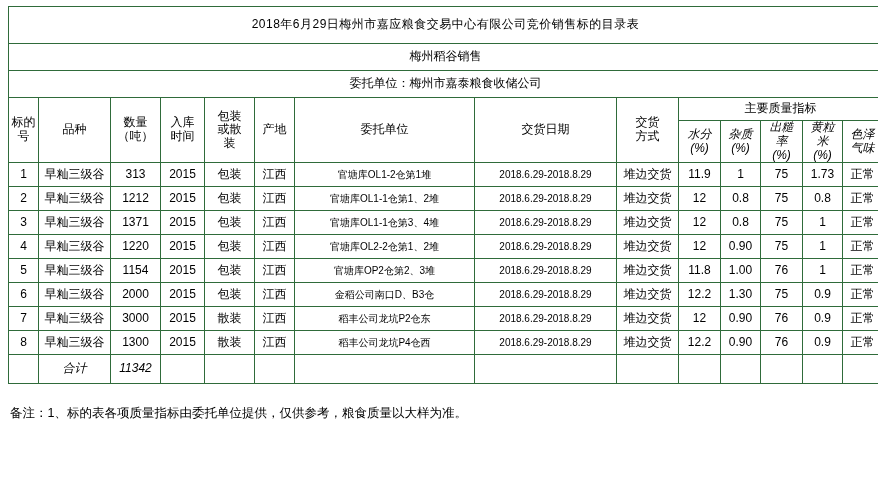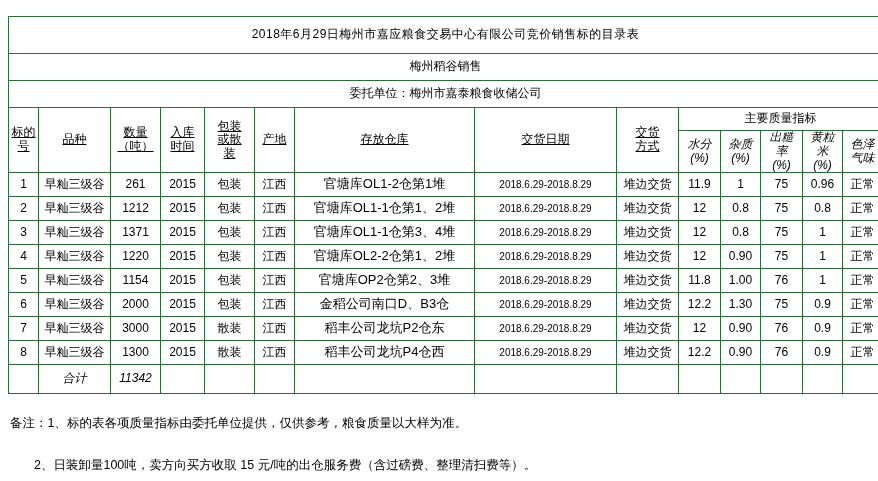--- a/index.html
+++ b/index.html
@@ -11,21 +11,21 @@
     height: 481px;
     background: #ffffff;
     font-family: "Liberation Sans", sans-serif;
     color: #000000;
     overflow: hidden;
   }
   .page {
     width: 878px;
     height: 481px;
     box-sizing: border-box;
-    padding: 16px 8px 0 8px;
+    padding: 6px 8px 0 8px;
     position: relative;
   }
   table.doc {
     border-collapse: collapse;
     width: 862px;
     table-layout: fixed;
   }
   table.doc td, table.doc th {
     border: 1px solid #2f6b3a;
     padding: 0;
@@ -54,35 +54,34 @@
   }
   .hdr {
     font-size: 12px;
     background: #ffffff;
   }
   .hdr-group {
     height: 22px;
   }
   .hdr-main {
     height: 62px;
-    text-decoration: underline;
   }
   .hdr-sub {
     height: 40px;
     font-size: 11px;
     font-style: italic;
   }
   .row-cell {
     height: 23px;
     font-size: 12px;
     white-space: nowrap;
     overflow: hidden;
   }
   .row-cell.warehouse {
-    font-size: 13px;
+    font-size: 10px;
   }
   .row-cell.date {
     font-size: 10px;
   }
   .total-row td {
     height: 28px;
     font-size: 13px;
     font-style: italic;
   }
   .total-label {
@@ -151,21 +150,21 @@
       <td class="hdr hdr-main" rowspan="2">
         <span class="two-line">入库</span>
         <span class="two-line">时间</span>
       </td>
       <td class="hdr hdr-main" rowspan="2">
         <span class="two-line">包装</span>
         <span class="two-line">或散</span>
         <span class="two-line">装</span>
       </td>
       <td class="hdr hdr-main" rowspan="2">产地</td>
-      <td class="hdr hdr-main" rowspan="2">存放仓库</td>
+      <td class="hdr hdr-main" rowspan="2">委托单位</td>
       <td class="hdr hdr-main" rowspan="2">交货日期</td>
       <td class="hdr hdr-main" rowspan="2">
         <span class="two-line">交货</span>
         <span class="two-line">方式</span>
       </td>
       <td class="hdr hdr-group" colspan="5">主要质量指标</td>
     </tr>
     <tr>
       <td class="hdr hdr-sub">
         <span class="two-line">水分</span>
@@ -187,31 +186,31 @@
       </td>
       <td class="hdr hdr-sub">
         <span class="two-line">色泽</span>
         <span class="two-line">气味</span>
       </td>
     </tr>
 
     <tr>
       <td class="row-cell">1</td>
       <td class="row-cell">早籼三级谷</td>
-      <td class="row-cell">261</td>
+      <td class="row-cell">313</td>
       <td class="row-cell">2015</td>
       <td class="row-cell">包装</td>
       <td class="row-cell">江西</td>
       <td class="row-cell warehouse">官塘库OL1-2仓第1堆</td>
       <td class="row-cell date">2018.6.29-2018.8.29</td>
       <td class="row-cell">堆边交货</td>
       <td class="row-cell">11.9</td>
       <td class="row-cell">1</td>
       <td class="row-cell">75</td>
-      <td class="row-cell">0.96</td>
+      <td class="row-cell">1.73</td>
       <td class="row-cell">正常</td>
     </tr>
 
     <tr>
       <td class="row-cell">2</td>
       <td class="row-cell">早籼三级谷</td>
       <td class="row-cell">1212</td>
       <td class="row-cell">2015</td>
       <td class="row-cell">包装</td>
       <td class="row-cell">江西</td>
@@ -341,15 +340,14 @@
       <td></td>
       <td></td>
       <td></td>
       <td></td>
     </tr>
   </tbody>
     </table>
 
   <div class="notes">
     <div class="note-line">备注：1、标的表各项质量指标由委托单位提供，仅供参考，粮食质量以大样为准。</div>
-    <div class="note-line indent">2、日装卸量100吨，卖方向买方收取 15 元/吨的出仓服务费（含过磅费、整理清扫费等）。</div>
   </div>
 </div>
 
 </body></html>

